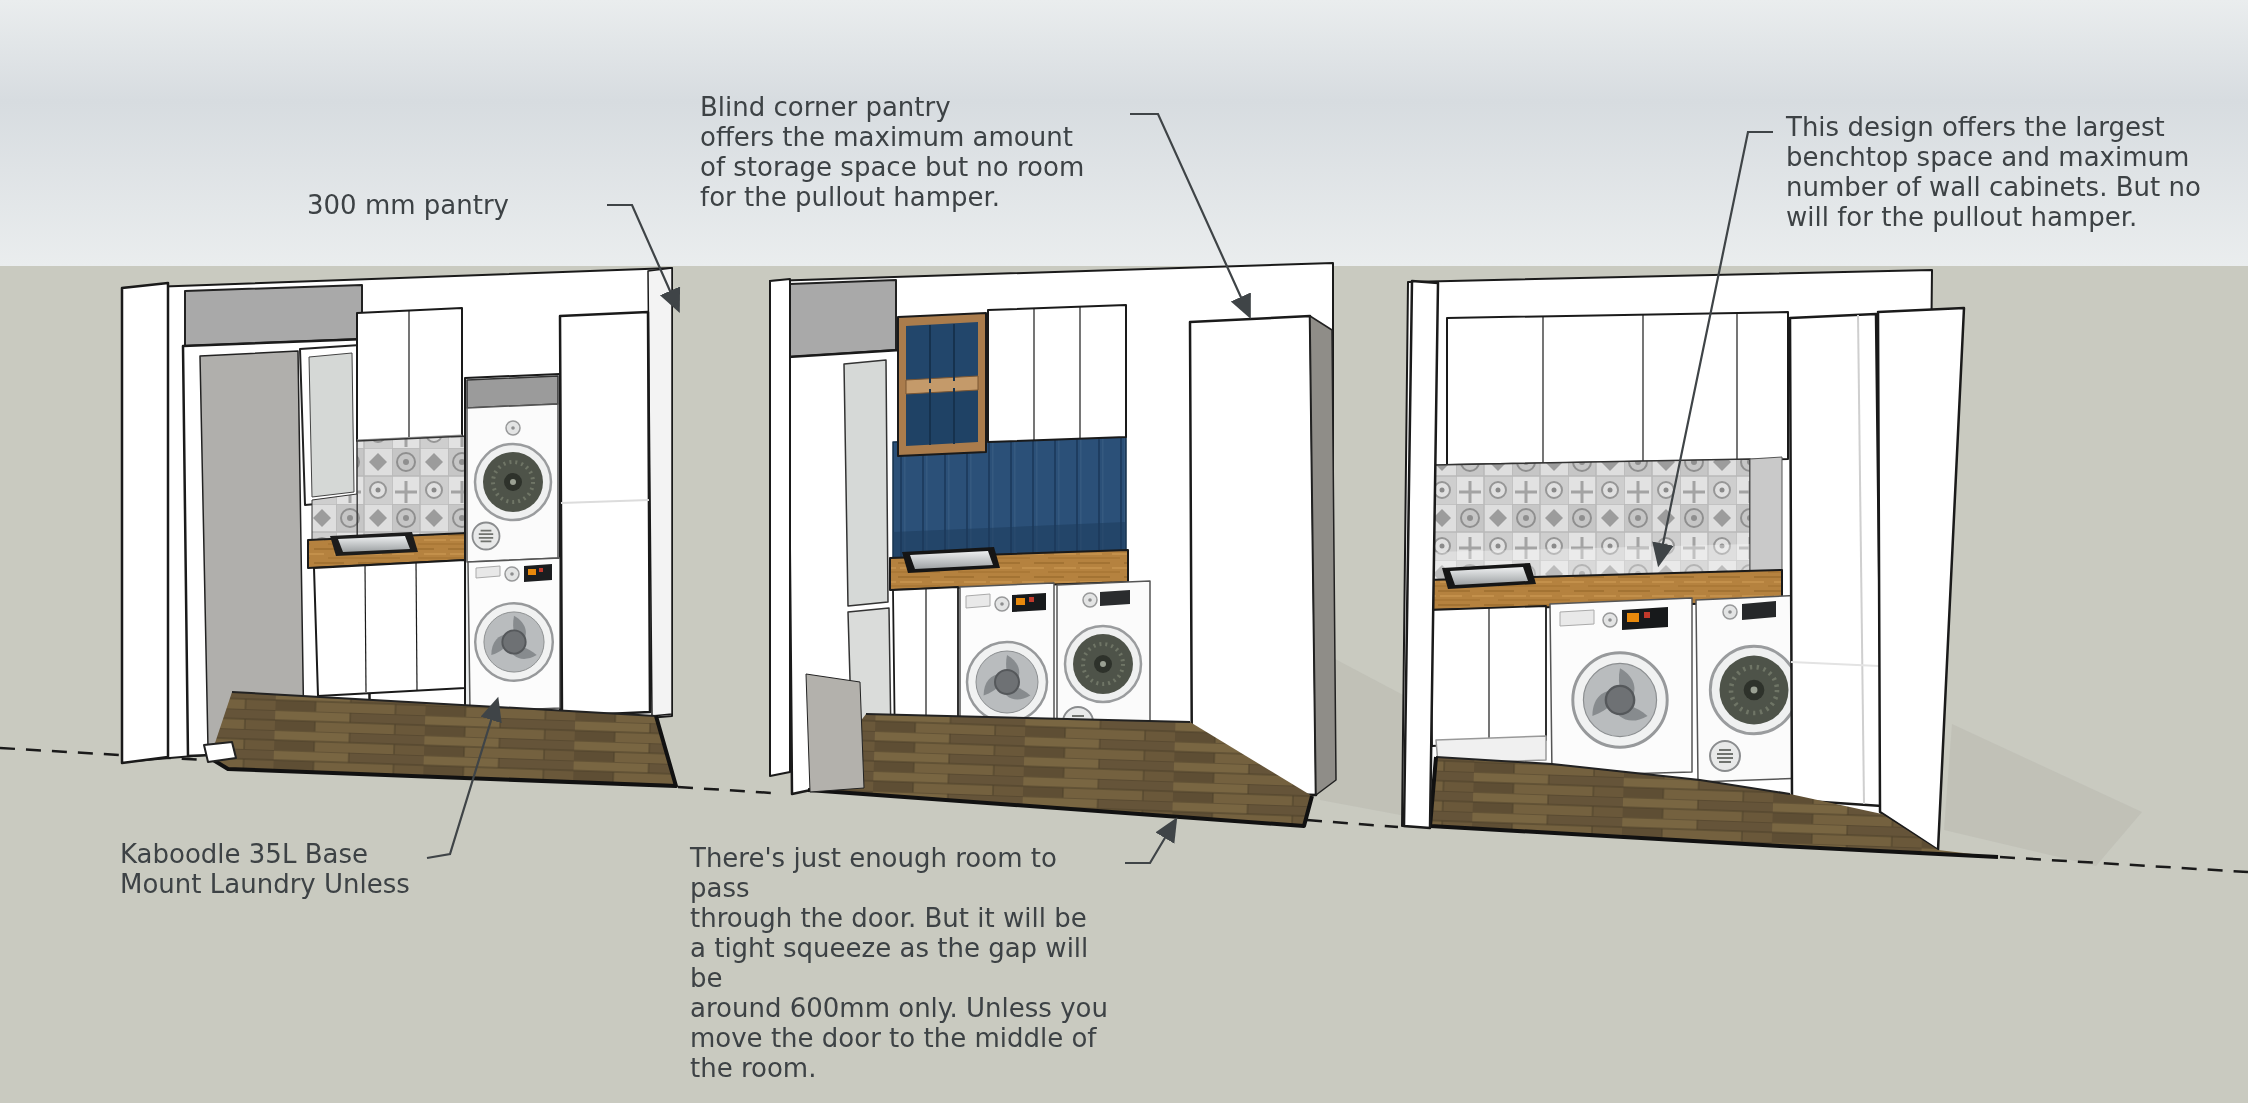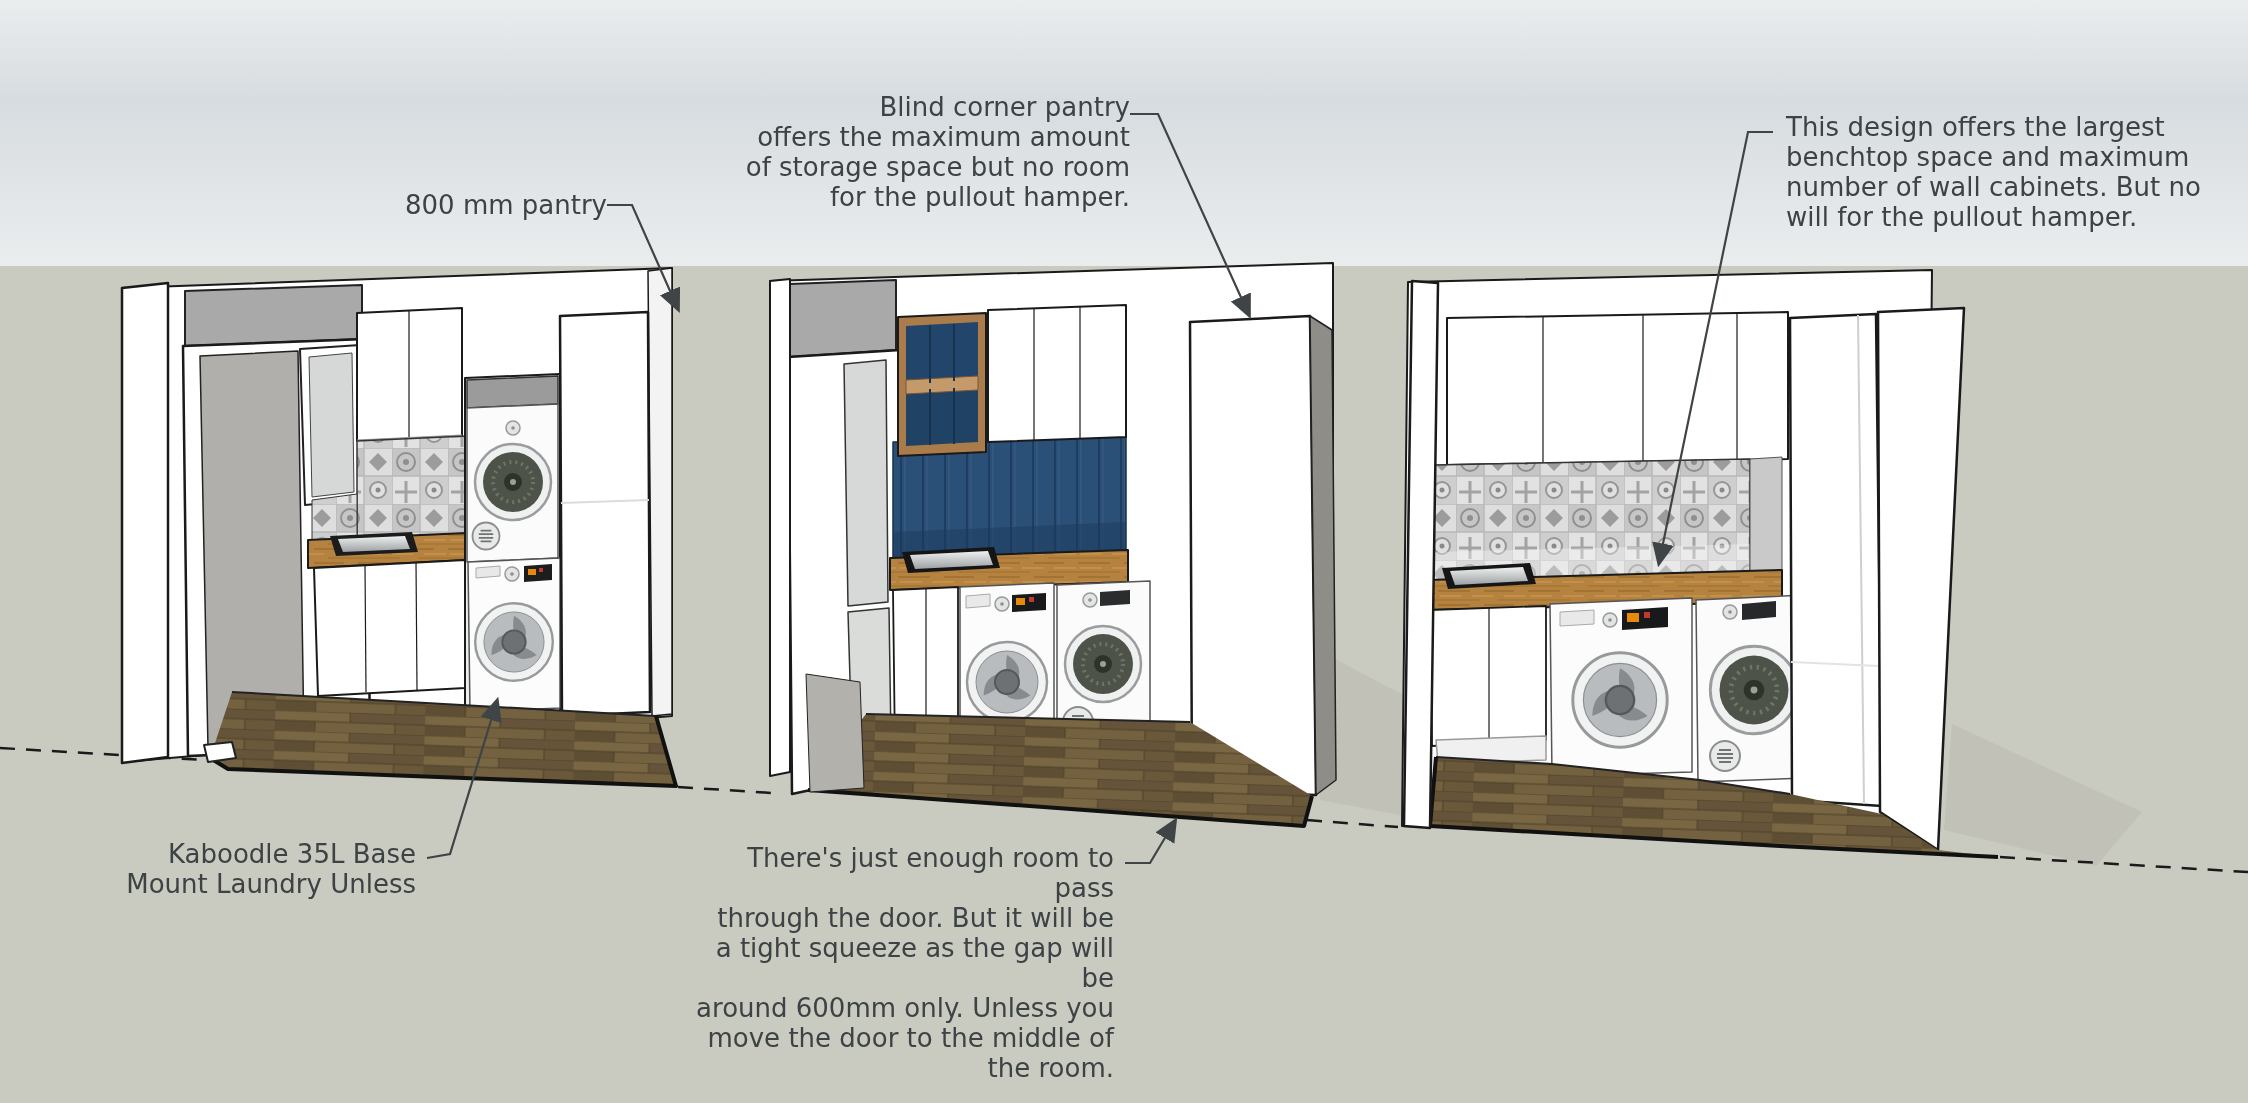--- a/index.html
+++ b/index.html
@@ -1,21 +1,21 @@
 <!DOCTYPE html>
 <html><head>
 <meta charset="utf-8">
 <style>
   html,body{margin:0;padding:0;background:#888;}
   #stage{position:relative;width:2248px;height:1103px;overflow:hidden;
          font-family:"DejaVu Sans","Liberation Sans",sans-serif;}
   #scene{position:absolute;left:0;top:0;}
   .note{position:absolute;color:#3d4245;font-size:26px;line-height:30px;
         white-space:pre-line;}
-  .r{text-align:right;}
+  .r{}
   .l{text-align:left;}
 </style>
 </head>
 <body>
 
 <div id="stage">
 
 <svg id="scene" width="2248" height="1103" viewBox="0 0 2248 1103">
 <defs>
   <linearGradient id="sky" x1="0" y1="0" x2="0" y2="1">
@@ -278,21 +278,21 @@
 
 <g stroke="#3f4447" stroke-width="2.2" fill="none">
   <path d="M607,205 L632,205 L678,309" marker-end="url(#arrow)"></path>
   <path d="M1130,114 L1158,114 L1249,315" marker-end="url(#arrow)"></path>
   <path d="M1773,132 L1748,132 L1659,563" marker-end="url(#arrow)"></path>
   <path d="M427,858 L450,854 L497,701" marker-end="url(#arrow)"></path>
   <path d="M1125,863 L1150,863 L1175,821" marker-end="url(#arrow)"></path>
 </g>
 </svg>
 
-<div class="note r" style="left:307px;top:190px;width:300px;">800 mm pantry</div>
+<div class="note r" style="left:307px;top:190px;width:300px;">300 mm pantry</div>
 
 <div class="note r" style="left:700px;top:92px;width:430px;">Blind corner pantry
 offers the maximum amount
 of storage space but no room
 for the pullout hamper.</div>
 
 <div class="note l" style="left:1786px;top:112px;width:460px;">This design offers the largest
 benchtop space and maximum
 number of wall cabinets. But no
 will for the pullout hamper.</div>

